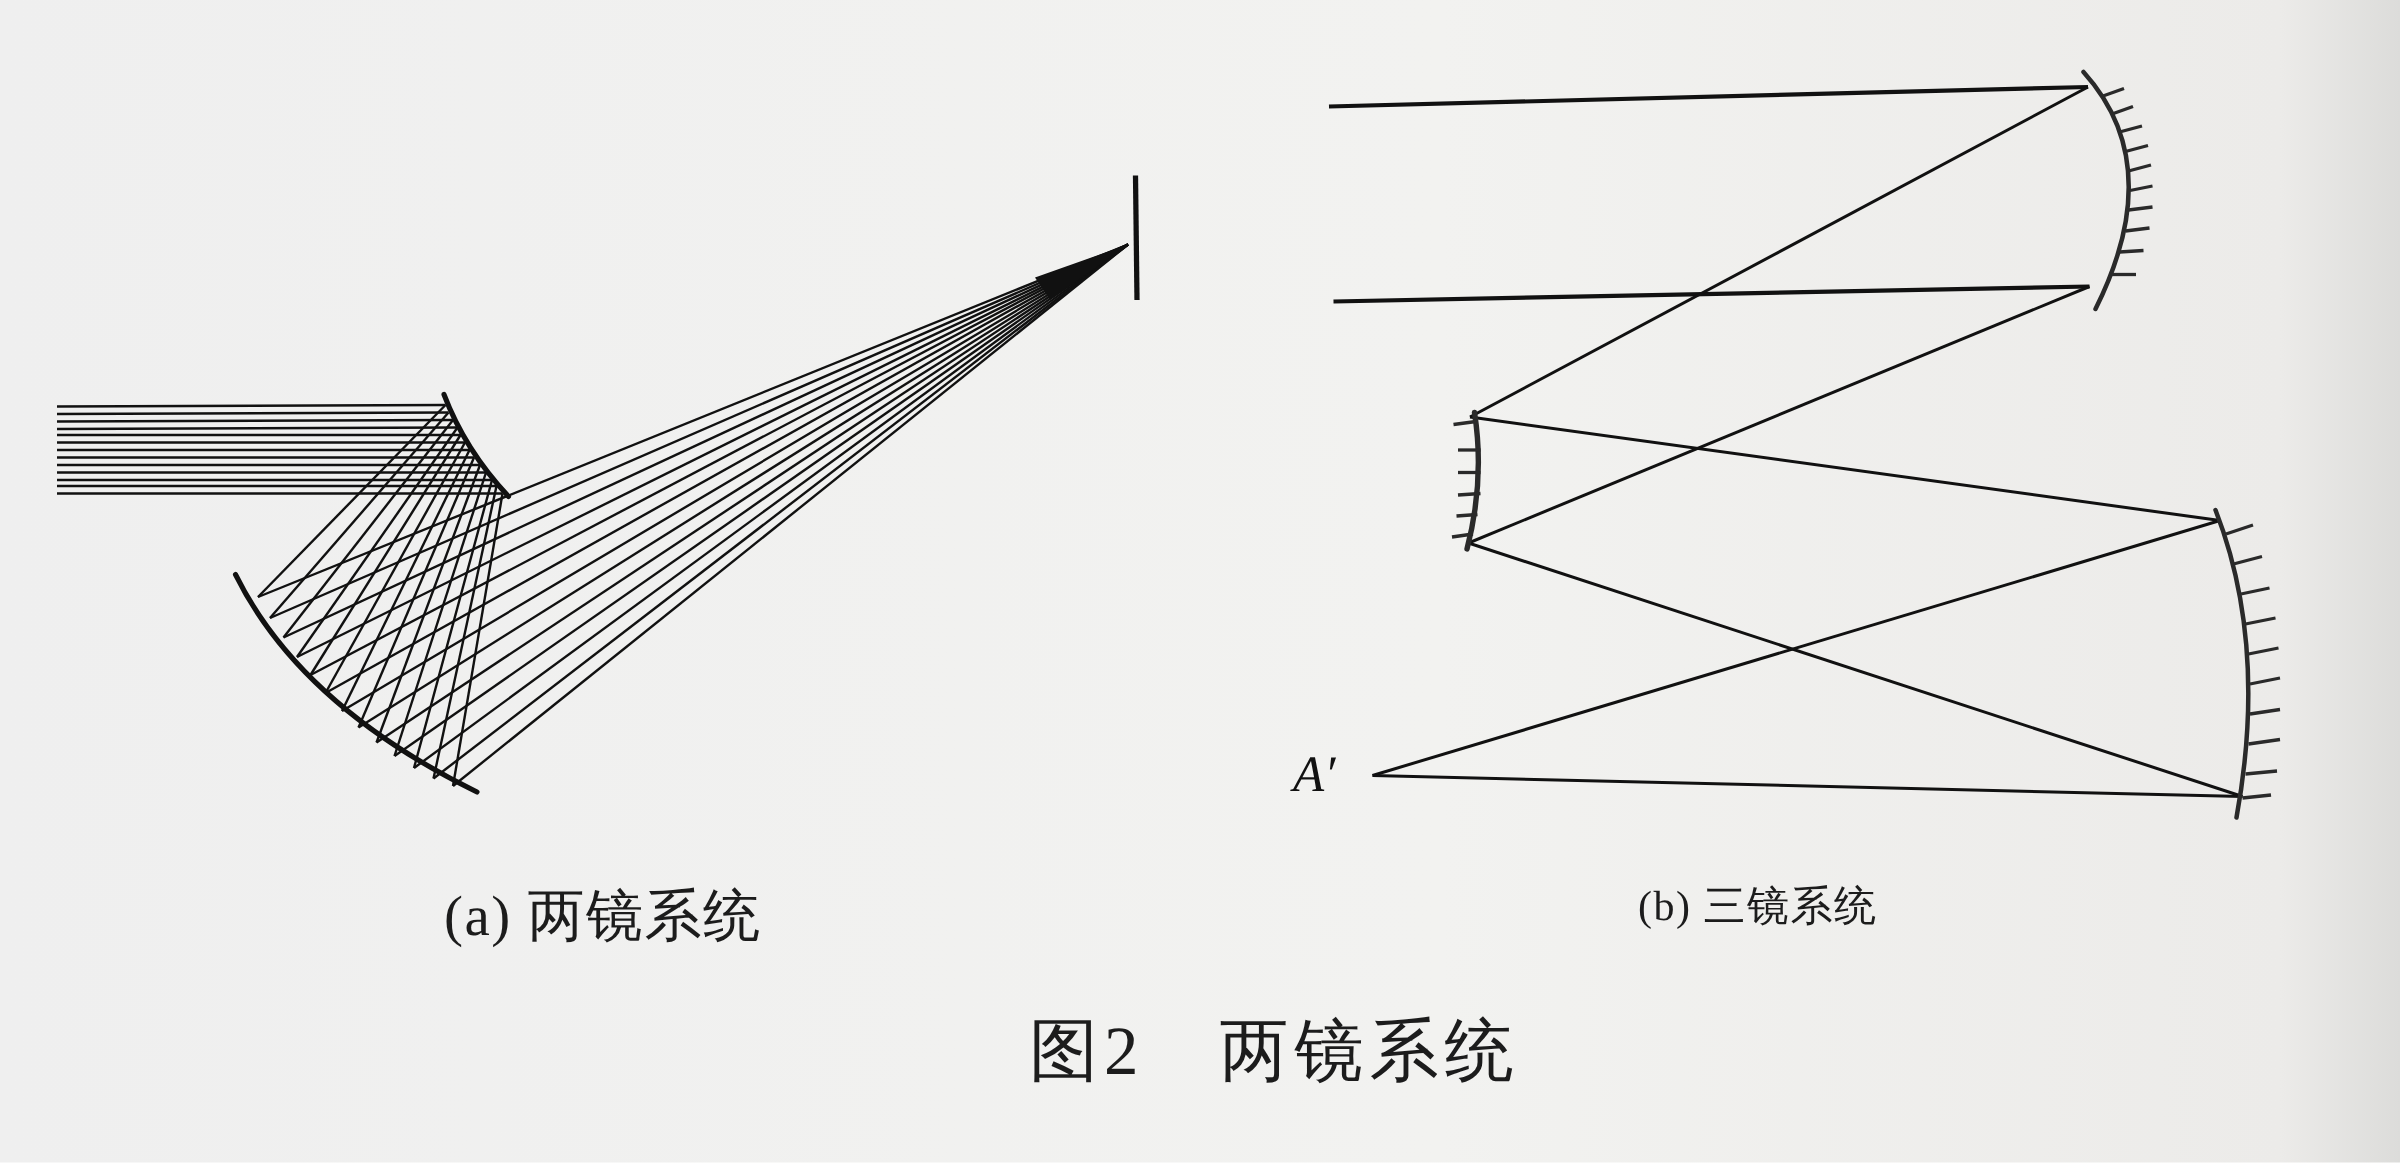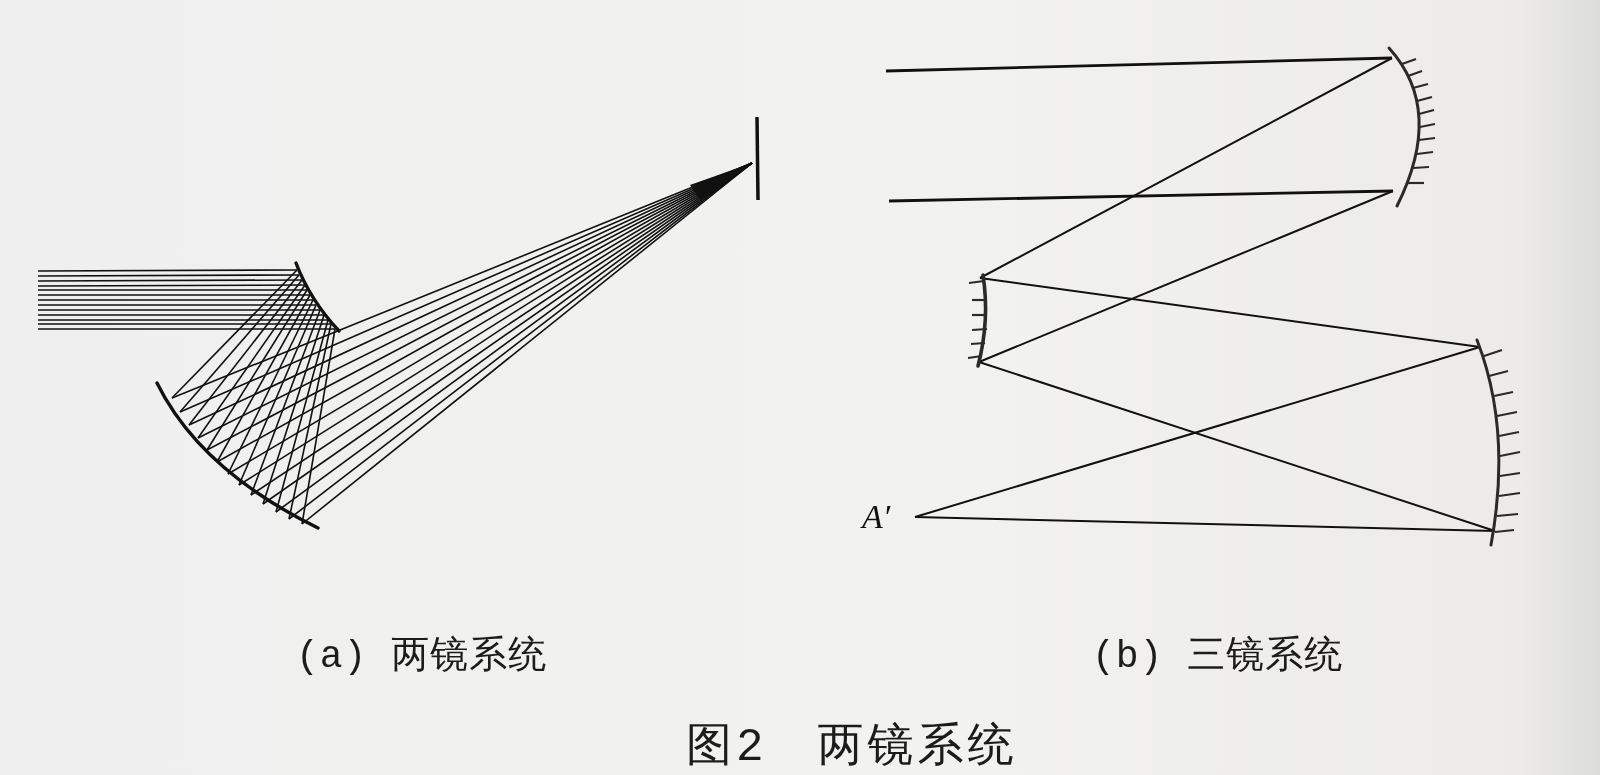--- a/index.html
+++ b/index.html
@@ -11,26 +11,25 @@
   }
   svg.figure { position: absolute; left: 0; top: 0; }
   .ray { stroke: #111; stroke-width: 2; fill: none; }
   .ray-thin { stroke: #111; stroke-width: 1.6; fill: none; }
   .mirror { stroke: #111; stroke-width: 3.4; fill: none; stroke-linecap: round; }
   .mirror-b { stroke: #2a2a2a; stroke-width: 3; fill: none; stroke-linecap: round; }
   .hatch { stroke: #2a2a2a; stroke-width: 2.2; }
   .detector { stroke: #111; stroke-width: 3.5; }
   .caption {
     position: absolute; color: #1c1c1c;
-    font-family: Liberation Mono, monospace;
+    font-family: Liberation Serif, serif;
     letter-spacing: 1px;
-    margin-top: 44px;
   }
   #cap-a { left: 296px; top: 585px; font-size: 38px; }
-  #cap-b { left: 1092px; top: 585px; font-size: 38px; }
+  #cap-b { left: 1092px; top: 585px; font-size: 28px; }
   #fig-title { left: 686px; top: 670px; font-size: 46px; letter-spacing: 4px; }
   .point-label {
     position: absolute; left: 862px; top: 498px;
     font-family: "Liberation Serif", "DejaVu Serif", serif;
     font-style: italic; font-size: 34px; color: #111;
   }
 </style>
 </head>
 <body>
 

